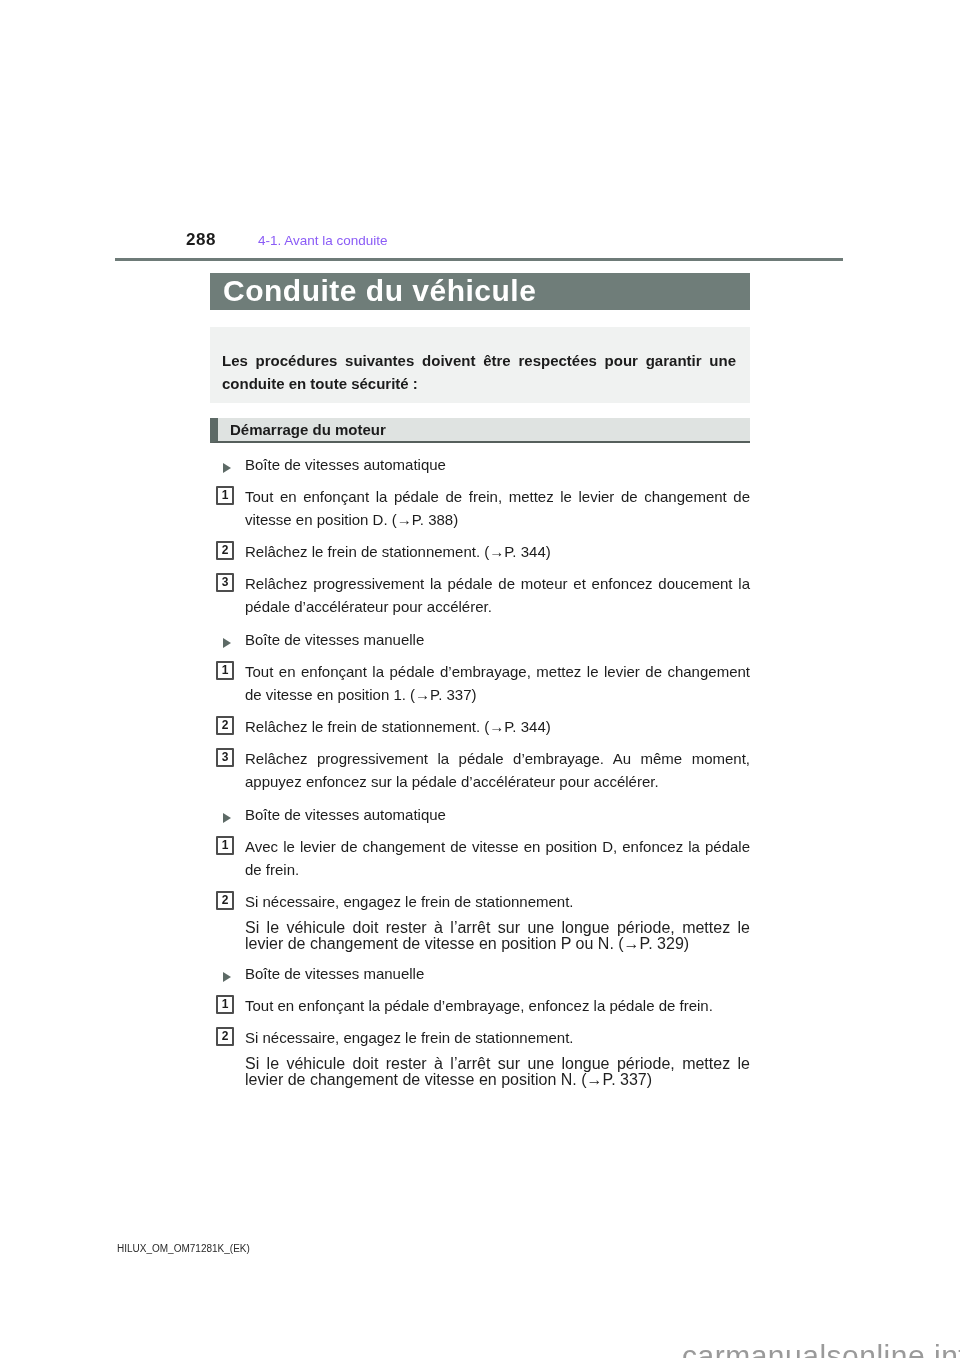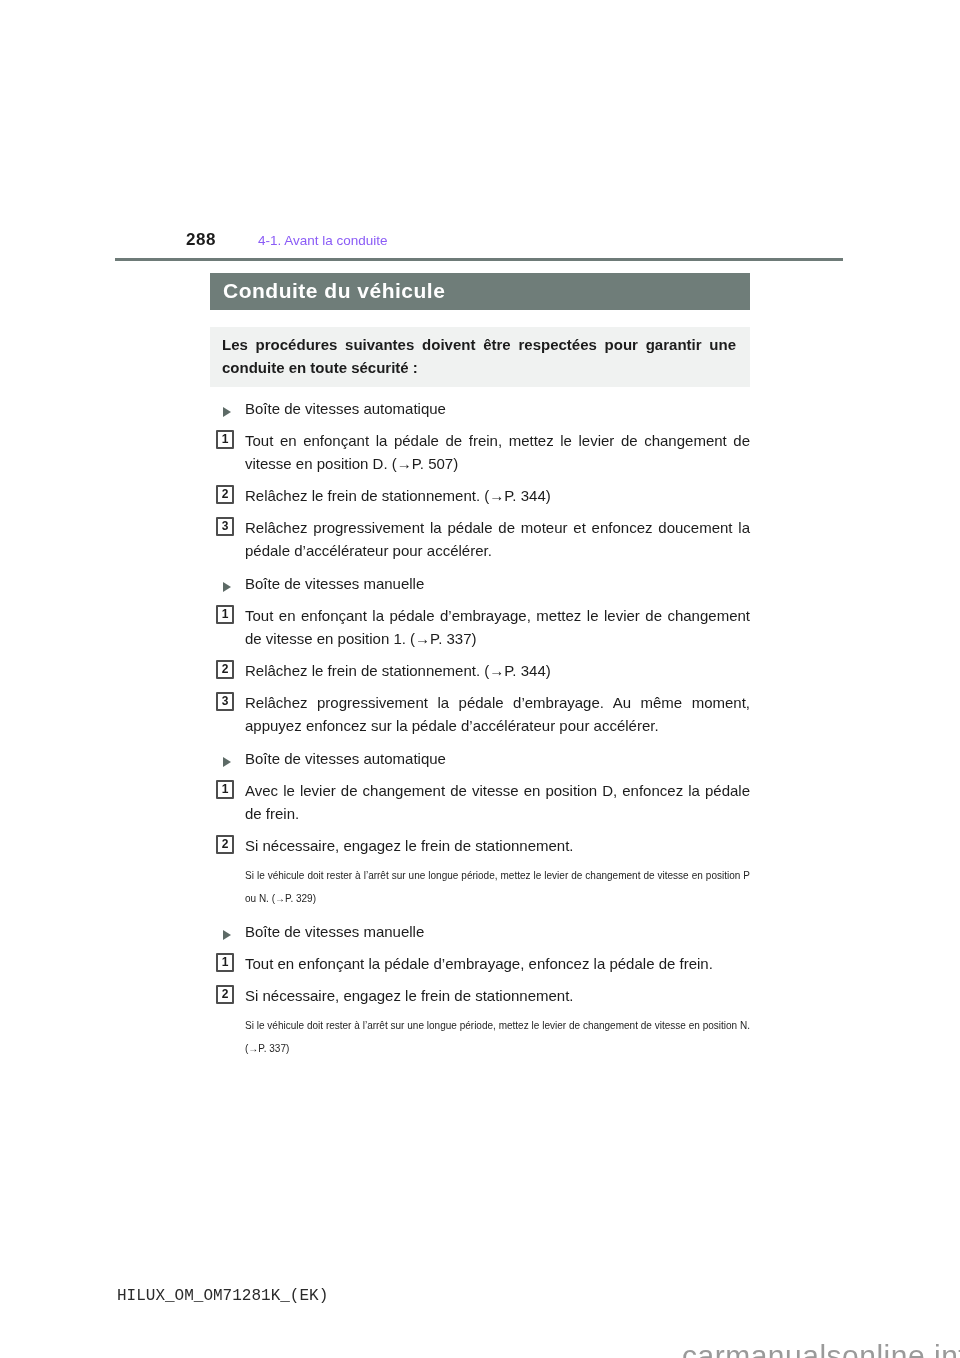--- a/index.html
+++ b/index.html
@@ -19,77 +19,78 @@
 
   
   .running-header{position:absolute;left:186px;top:215px;display:flex;align-items:baseline;gap:42px;}
   .page-number{font-size:17px;font-weight:bold;letter-spacing:.5px;}
   .breadcrumb{font-size:13.5px;color:#8b5cf6;}
   .header-rule{position:absolute;left:115px;top:243px;width:728px;height:3px;background:var(--rule);}
 
   
   .column{position:absolute;left:210px;top:258px;width:540px;}
 
-  .title-bar{height:37px;background:var(--title-bar-bg);color:#fff;font-size:21px;font-weight:bold;
+  .title-bar{height:37px;background:var(--title-bar-bg);color:#fff;font-size:30px;font-weight:bold;
     letter-spacing:.5px;line-height:36px;padding-left:13px;}
 
-  .intro-box{margin-top:17px;background:var(--intro-bg);padding:6px 14px 8px 12px;
+  .intro-box{margin-top:17px;background:var(--intro-bg);padding:22px 14px 8px 12px;
     font-size:15px;font-weight:bold;line-height:23px;text-align:justify;}
 
   .section-heading{margin-top:15px;background:var(--section-bar-bg);
     border-left:8px solid var(--section-accent);
     border-bottom:2px solid var(--section-border);
     font-size:15px;font-weight:bold;line-height:23px;padding-left:12px;height:25px;}
 
   .ref-line{margin:10px 0 1px 18px;font-size:15px;line-height:22px;}
 
   .bullet-row{margin-top:11px;display:flex;align-items:center;padding-left:13px;}
   .triangle-icon{flex:0 0 auto;width:0;height:0;margin-top:6px;
     border-top:5px solid transparent;border-bottom:5px solid transparent;
     border-left:8px solid var(--section-accent);}
   .bullet-text{font-size:15px;line-height:22px;margin-left:14px;}
 
   .step-row{margin-top:9px;display:flex;align-items:flex-start;padding-left:6px;}
   .step-num{flex:0 0 auto;width:18px;height:19px;border:2px solid #4d4d4d;border-radius:1px;
     font-size:12px;font-weight:bold;text-align:center;line-height:15px;background:#fff;margin-top:1px;}
   .step-text{font-size:15px;line-height:23px;text-align:justify;margin-left:11px;width:505px;}
 
-  .note-text{margin:7px 0 2px 35px;width:505px;font-size:10px;line-height:23px;text-align:justify;color:#1f1f1f;}
+  .note-text{margin:7px 0 2px 35px;width:505px;font-size:16px;line-height:16px;text-align:justify;color:#1f1f1f;}
 
-  .footer-code{position:absolute;left:117px;top:1272px;font-size:16px;color:#2a2a2a;letter-spacing:0;font-family:Liberation Mono, monospace;}
+  .footer-code{position:absolute;left:117px;top:1228px;font-size:10px;color:#2a2a2a;letter-spacing:0;}
   .watermark{position:absolute;left:682px;top:1324px;font-size:30px;color:var(--watermark);letter-spacing:.5px;}
 </style>
 </head>
 <body>
 
 <div class="page">
 
   <div class="running-header">
     <span class="page-number">288</span>
     <span class="breadcrumb">4-1. Avant la conduite</span>
   </div>
   <div class="header-rule"></div>
 
   <div class="column">
     <div class="title-bar">Conduite du véhicule</div>
     <div class="intro-box">Les procédures suivantes doivent être respectées pour garantir une conduite en toute sécurité :</div>
     <div id="sections-mount">
   <section>
+    <div class="section-heading">Démarrage du moteur</div>
   </section>
 
   <section>
     <div>
   <div class="bullet-row">
     <span class="triangle-icon"></span>
     <span class="bullet-text">Boîte de vitesses automatique</span>
   </div>
 
   <div class="step-row">
     <span class="step-num">1</span>
-    <span class="step-text">Tout en enfonçant la pédale de frein, mettez le levier de changement de vitesse en position D. (→P. 507)</span>
+    <span class="step-text">Tout en enfonçant la pédale de frein, mettez le levier de changement de vitesse en position D. (→P. 388)</span>
   </div>
 
   <div class="step-row">
     <span class="step-num">2</span>
     <span class="step-text">Relâchez le frein de stationnement. (→P. 344)</span>
   </div>
 
   <div class="step-row">
     <span class="step-num">3</span>
     <span class="step-text">Relâchez progressivement la pédale de moteur et enfoncez doucement la pédale d’accélérateur pour accélérer.</span>

